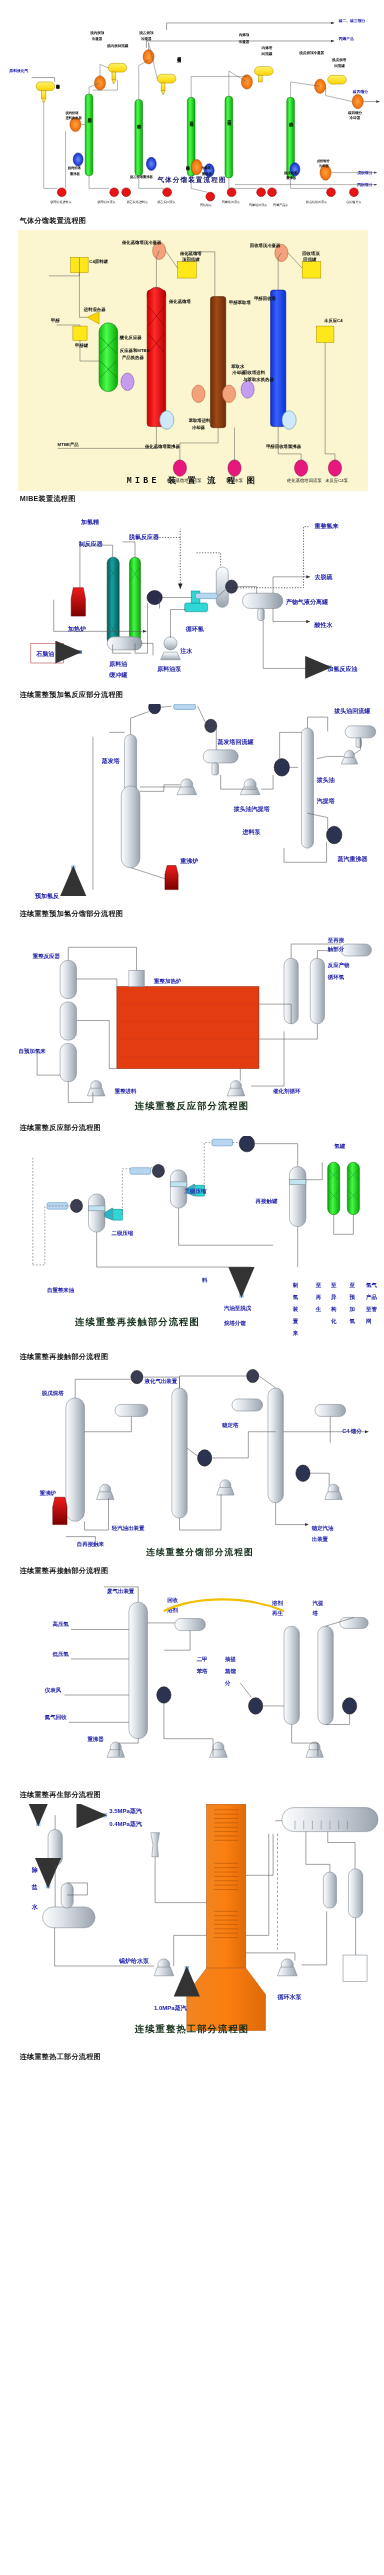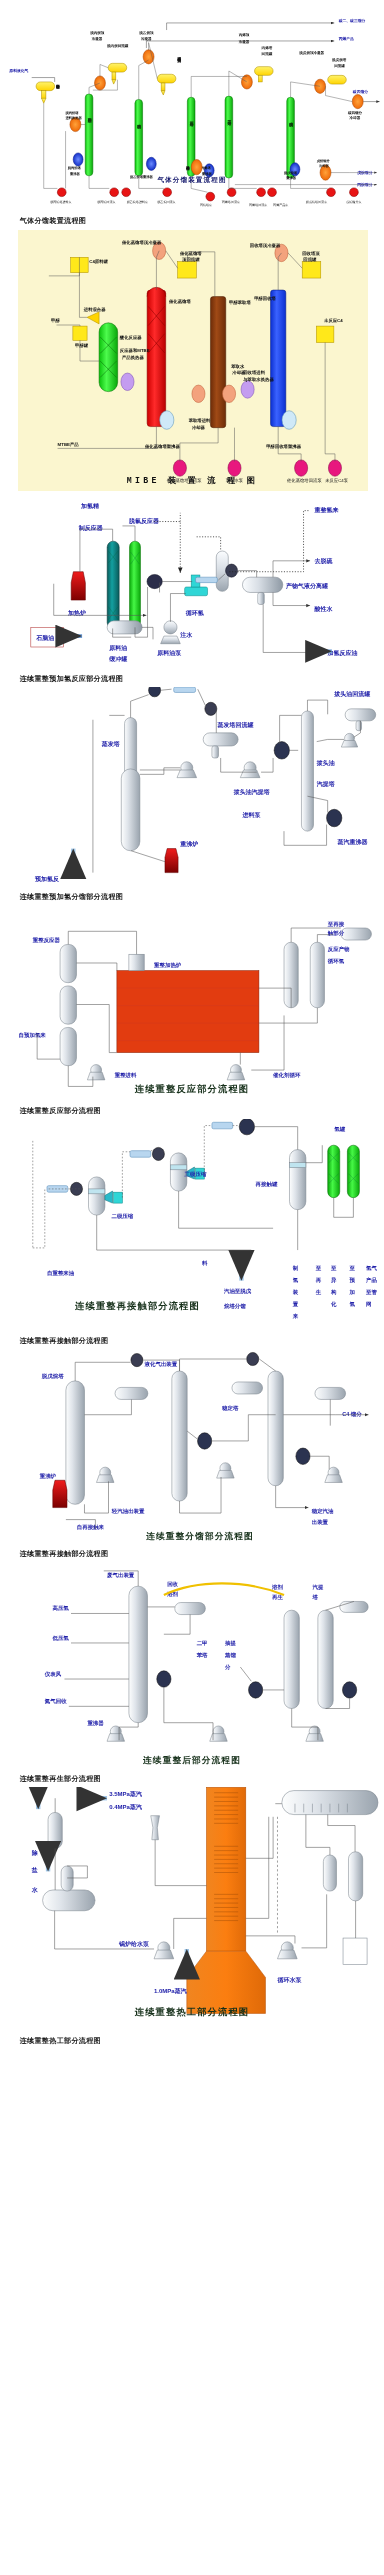--- a/index.html
+++ b/index.html
@@ -320,20 +320,21 @@
         <path d="M366,362 L366,390 L296,390 L296,424"></path>
         <path d="M476,110 L476,50 L482,42"></path>
         <path d="M494,42 L520,70"></path>
         <path d="M476,360 L476,410 L518,410 L518,424"></path>
         <path d="M562,206 L562,410 L580,410 L580,424"></path>
         <path d="M396,362 L396,410 L396,424"></path>
       </g>
     </svg>
     <div class="cap" style="bottom:4.4px;font-size:8.2px;font-family:Liberation Mono, monospace;color:#111;letter-spacing:3.3px;text-align:center;">MIBE 装 置 流 程 图</div>
   </div>
+  <div class="heading">MIBE装置流程图</div>
 </div>
 
 <div class="section">
   <div class="fig white" style="width:384px;height:180px;">
     <svg width="384" height="180" viewBox="0 0 703 330">
       <defs>
         <linearGradient id="tealr" x1="0" y1="0" x2="1" y2="0">
               <stop offset="0" stop-color="#0a5a5a"></stop>
               <stop offset="0.4" stop-color="#13a0a0"></stop>
               <stop offset="1" stop-color="#0a5a5a"></stop>
@@ -838,21 +839,20 @@
         <path d="M118,212 L236,212"></path>
         <path d="M126,262 L236,262"></path>
         <path d="M300,228 L300,292 L390,292 L390,324"></path>
         <path d="M534,266 L534,300 L582,300 L582,324"></path>
         <path d="M596,266 L640,266 L640,248"></path>
         <path d="M648,70 L596,86"></path>
         <path d="M482,232 L520,232"></path>
         <path d="M440,190 L460,216"></path>
       </g>
     </svg>
-    <div class="cap" style="bottom:3.3px;font-size:8.7px;color:#16301a;letter-spacing:1.1px;font-family:'Liberation Serif',serif;">连续重整后部分流程图</div>
   </div>
   <div class="heading">连续重整再生部分流程图</div>
 </div>
 
 
 <div class="section">
   <div class="fig white" style="width:384px;height:230px;">
     <svg width="384" height="230" viewBox="0 0 703 420">
       <defs>
         <linearGradient id="steel7" x1="0" y1="0" x2="1" y2="0">

